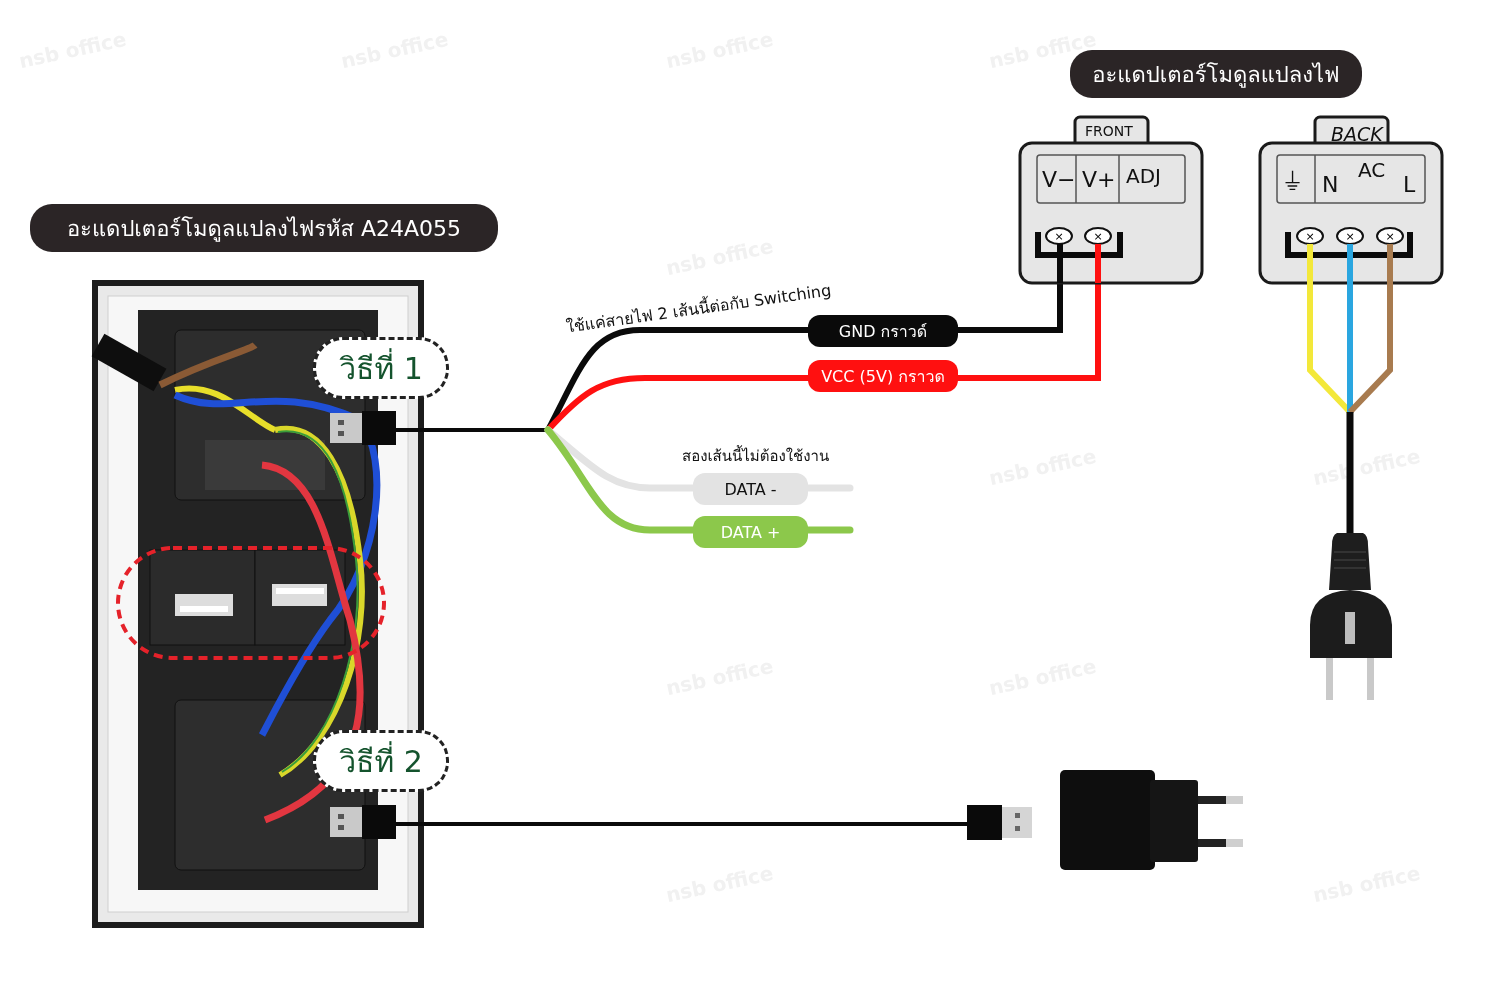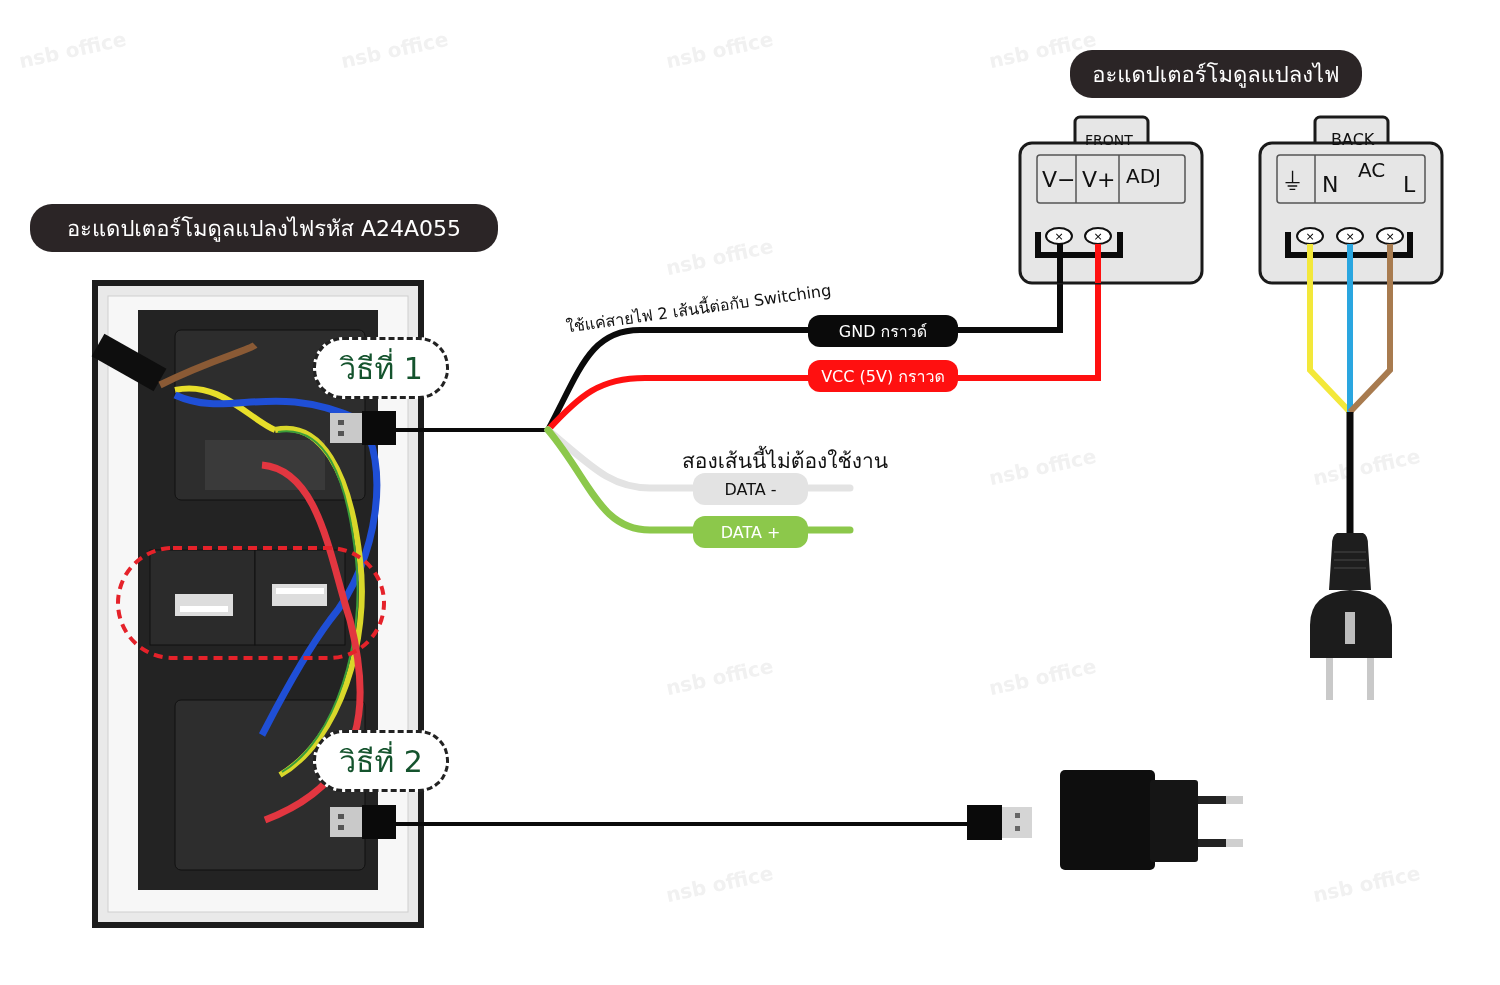--- a/index.html
+++ b/index.html
@@ -1,20 +1,20 @@
 <!DOCTYPE html>
 <html><head>
 <meta charset="utf-8">
 <style>
   html,body{margin:0;padding:0;background:#fff;}
   body{width:1500px;height:985px;position:relative;overflow:hidden;font-family:"DejaVu Sans",sans-serif;}
   .wm{position:absolute;color:#f1f1f1;font-size:20px;font-weight:bold;transform:rotate(-12deg);white-space:nowrap;}
   .title-pill{position:absolute;background:#2b2526;color:#fff;border-radius:22px;font-size:22px;display:flex;align-items:center;justify-content:center;}
   .label-pill{position:absolute;border-radius:12px;font-size:16px;display:flex;align-items:center;justify-content:center;}
-  .txt{position:absolute;font-size:21px;color:#111;white-space:nowrap;}
+  .txt{position:absolute;font-size:15px;color:#111;white-space:nowrap;}
   .method{position:absolute;background:#fff;border:3px dashed #222;border-radius:30px;font-size:30px;color:#14532d;display:flex;align-items:center;justify-content:center;}
   svg{position:absolute;left:0;top:0;}
 </style>
 </head>
 <body>
 
 <div class="wm" style="left:18px;top:38px;">nsb office</div>
 <div class="wm" style="left:340px;top:38px;">nsb office</div>
 <div class="wm" style="left:665px;top:38px;">nsb office</div>
 <div class="wm" style="left:988px;top:38px;">nsb office</div>
@@ -135,26 +135,26 @@
     <rect x="1198" y="796" width="45" height="8" fill="#222"></rect>
     <rect x="1226" y="796" width="17" height="8" fill="#cfcfcf"></rect>
     <rect x="1198" y="839" width="45" height="8" fill="#222"></rect>
     <rect x="1226" y="839" width="17" height="8" fill="#cfcfcf"></rect>
   </g>
 </svg>
 
 <div class="title-pill" style="left:30px;top:204px;width:468px;height:48px;">อะแดปเตอร์โมดูลแปลงไฟรหัส A24A055</div>
 <div class="title-pill" style="left:1070px;top:50px;width:292px;height:48px;">อะแดปเตอร์โมดูลแปลงไฟ</div>
 
-<div class="txt" style="left:1085px;top:123px;font-size:14px;margin-top:9px;">FRONT</div>
+<div class="txt" style="left:1085px;top:123px;font-size:14px;">FRONT</div>
 <div class="txt" style="left:1042px;top:167px;font-size:22px;">V−</div>
 <div class="txt" style="left:1082px;top:167px;font-size:22px;">V+</div>
 <div class="txt" style="left:1126px;top:164px;font-size:20px;">ADJ</div>
 
-<div class="txt" style="left:1331px;top:130px;font-size:16px;">BACK</div>
+<div class="txt" style="left:1331px;top:123px;font-size:19px;font-style:italic;">BACK</div>
 <div class="txt" style="left:1284px;top:168px;font-size:24px;">⏚</div>
 <div class="txt" style="left:1322px;top:172px;font-size:22px;">N</div>
 <div class="txt" style="left:1358px;top:158px;font-size:20px;">AC</div>
 <div class="txt" style="left:1403px;top:172px;font-size:22px;">L</div>
 
 <div class="txt" style="left:515px;top:394px;font-size:15px;transform-origin:left top;transform:rotate(-57deg);"></div>
 <div class="txt" style="left:565px;top:296px;font-size:16px;transform:rotate(-8deg);">ใช้แค่สายไฟ 2 เส้นนี้ต่อกับ Switching</div>
 <div class="label-pill" style="left:808px;top:315px;width:150px;height:32px;background:#0a0a0a;color:#fff;">GND กราวด์</div>
 <div class="label-pill" style="left:808px;top:360px;width:150px;height:32px;background:#ff1010;color:#fff;">VCC (5V) กราวด</div>
 <div class="txt" style="left:682px;top:444px;">สองเส้นนี้ไม่ต้องใช้งาน</div>

